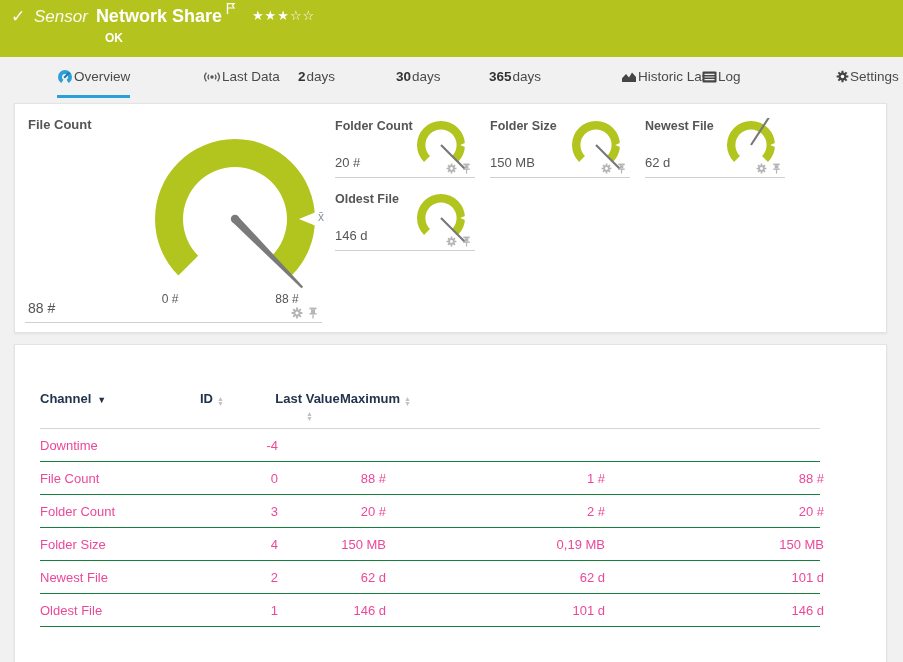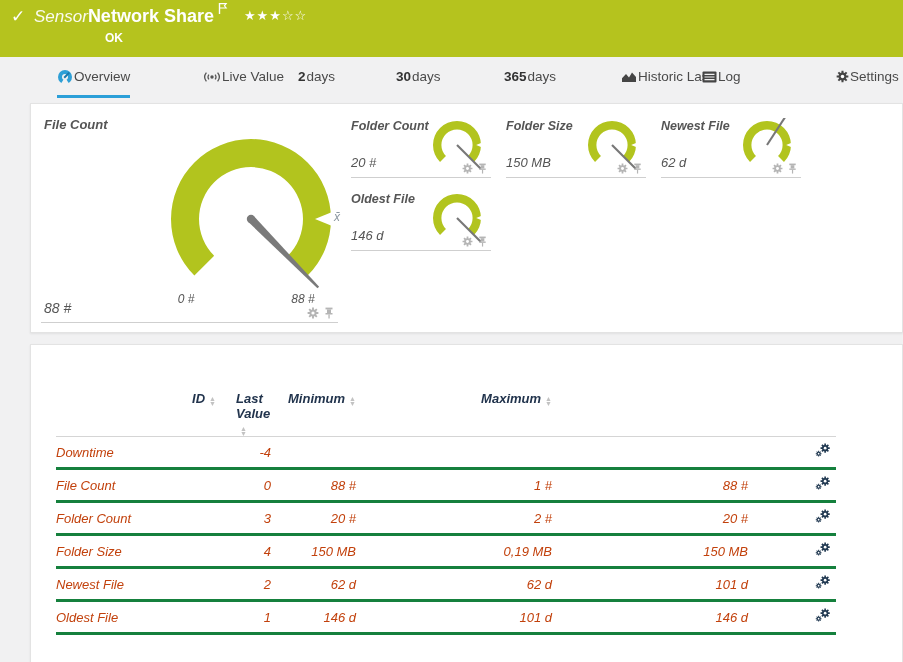--- a/index.html
+++ b/index.html
@@ -7,37 +7,37 @@
   body {
     position:relative; overflow:hidden;
     background:#f1f1f2;
     font-family:"Liberation Sans","DejaVu Sans",sans-serif;
     color:#555;
   }
   
   .status-header { position:absolute; left:0; top:0; width:903px; height:57px; background:#b5c31e; }
   .status-check { position:absolute; left:11px; top:6px; color:#fff; font-size:17px; font-weight:bold; }
   .title-line { position:absolute; left:34px; top:6px; display:flex; align-items:baseline; white-space:nowrap; }
-  .sensor-kind { font-style:italic; font-size:17px; color:rgba(255,255,255,.93); }
+  .sensor-kind { font-style:italic; font-size:17px; color:rgba(255,255,255,.93); margin-right:8px; }
   .sensor-title { font-size:18px; font-weight:bold; color:#fff; }
   .flag-icon { margin-left:4px; position:relative; top:-7px; }
   .stars { margin-left:16px; color:#fff; font-size:13px; letter-spacing:1px; position:relative; top:-2px; }
   .status-text { position:absolute; left:57px; top:31px; color:#fff; font-size:12px; font-weight:bold;margin-left:48px; }
 
   
   .tabbar { position:absolute; left:0; top:57px; width:903px; height:41px; }
   .tab { position:absolute; top:0; height:39px; display:flex; align-items:center; gap:1px;
          font-size:13.5px; color:#4a4a4a; cursor:pointer; white-space:nowrap; }
   .tab .tab-num { font-weight:bold; color:#333; }
   .tab.active::after { content:""; position:absolute; left:0; right:0; bottom:-2px; height:3px; background:#2b9fd8; }
   .tab svg { flex:0 0 auto; }
 
   
-  .card { position:absolute; left:30px; background:#fff; border:1px solid #e3e3e3;
-          box-shadow:0 1px 2px rgba(0,0,0,.07);font-style:italic; }
+  .card { position:absolute; left:14px; background:#fff; border:1px solid #e3e3e3;
+          box-shadow:0 1px 2px rgba(0,0,0,.07); }
   #gauges-card { top:103px; width:873px; height:230px; }
   #table-card  { top:344px; width:873px; height:330px; }
 
   
   .gauge-big-cell { position:absolute; left:10px; top:6px; width:297px; height:213px; border-bottom:1px solid #cfcfcf; }
   .gauge-label { font-size:13px; font-weight:600; color:#555; }
   .gauge-big-cell .gauge-label { position:absolute; left:3px; top:7px; }
   .gauge-big-svg { position:absolute; left:100px; top:19px; }
   .scale-min { position:absolute; left:120px; top:182px; width:50px; text-align:center; font-size:12px; color:#555; }
   .scale-max { position:absolute; left:237px; top:182px; width:50px; text-align:center; font-size:12px; color:#555; }
@@ -53,23 +53,23 @@
   #cell-folder-count { left:320px; top:13px; }
   #cell-folder-size  { left:475px; top:13px; }
   #cell-newest-file  { left:630px; top:13px; }
   #cell-oldest-file  { left:320px; top:86px; }
 
   
   .ch-table { position:absolute; left:25px; top:38px; width:780px; }
   .trow { display:grid; grid-template-columns:160px 55px 85px 196px 196px 88px; align-items:center; }
   .thead { min-height:46px; align-items:start; padding-top:8px; border-bottom:1px solid #d5d5d5;
            font-size:13px; font-weight:600; color:#22344d; }
-  .thead .hc { text-align:right; line-height:15px; }
+  .thead .hc { text-align:left; line-height:15px; }
   .thead .hc.first { text-align:left; }
-  .tbody-row { height:33px; border-bottom:3px solid #15803d; font-size:13px; color:#c2410c; }
+  .tbody-row { height:33px; border-bottom:1px solid #15803d; font-size:13px; color:#ec4899;gap:23px; }
   .cell-r { text-align:right; }
   .cell-icon { text-align:right; padding-right:5px; }
   .sort-stack { display:inline-flex; flex-direction:column; margin-left:4px; color:#c2c2c2;
                 font-size:7px; line-height:5px; vertical-align:2px; cursor:pointer; }
   .sort-down { margin-left:6px; color:#22344d; font-size:9px; cursor:pointer; }
   .row-gear-svg { color:#223a52; cursor:pointer; }
   .icon-sm { cursor:pointer; }
 </style>
 </head>
 <body>
@@ -126,31 +126,31 @@
       <polygon points="8,8 3.5,15.5 12.5,15.5" fill="#f1f1f2"></polygon>
       <line x1="7.2" y1="8.8" x2="12.2" y2="3.6" stroke="#1a79ab" stroke-width="2"></line>
     </svg>
     <span>Overview</span>
   </div>
   <div class="tab" style="left:203px">
     <svg width="18" height="14" viewBox="0 0 18 14">
       <circle cx="9" cy="7" r="1.7" fill="#555"></circle>
       <path d="M5.9 4.6 A4 4 0 0 0 5.9 9.4 M3.4 2.6 A7 7 0 0 0 3.4 11.4 M12.1 4.6 A4 4 0 0 1 12.1 9.4 M14.6 2.6 A7 7 0 0 1 14.6 11.4" fill="none" stroke="#555" stroke-width="1.3"></path>
     </svg>
-    <span>Live Value</span>
+    <span>Last Data</span>
   </div>
   <div class="tab" style="left:298px">
     <span class="tab-num">2</span>
     <span>days</span>
   </div>
   <div class="tab" style="left:396px">
     <span class="tab-num">30</span>
     <span>days</span>
   </div>
-  <div class="tab" style="left:504px">
+  <div class="tab" style="left:489px">
     <span class="tab-num">365</span>
     <span>days</span>
   </div>
   <div class="tab" style="left:621px">
     <svg width="16" height="13" viewBox="0 0 16 13">
       <path d="M1 12 V8.2 L5 4 L8 7.5 L11 2.5 L15 7 V12 Z" fill="#454545"></path>
     </svg>
     <span>Historic Last</span>
   </div>
   <div class="tab" style="left:702px">
@@ -267,34 +267,31 @@
           <use href="#sym-pin"></use>
         </svg>
     </span>
   </div>
 </div>
 
 <div class="card" id="table-card">
   <div class="ch-table">
 
     <div class="trow thead">
+      <div class="hc first">
+        <span>Channel</span><span class="sort-down">▼</span>
+      </div>
       <div class="hc">
         <span>ID</span><span class="sort-stack">
             <span>▲</span>
             <span>▼</span>
           </span>
       </div>
-      <div class="hc" style="text-align:left;padding-left:20px">
+      <div class="hc" style="text-align:center;padding-left:20px">
         <span>Last Value</span><span class="sort-stack">
-            <span>▲</span>
-            <span>▼</span>
-          </span>
-      </div>
-      <div class="hc">
-        <span>Minimum</span><span class="sort-stack">
             <span>▲</span>
             <span>▼</span>
           </span>
       </div>
       <div class="hc">
         <span>Maximum</span><span class="sort-stack">
             <span>▲</span>
             <span>▼</span>
           </span>
       </div>

